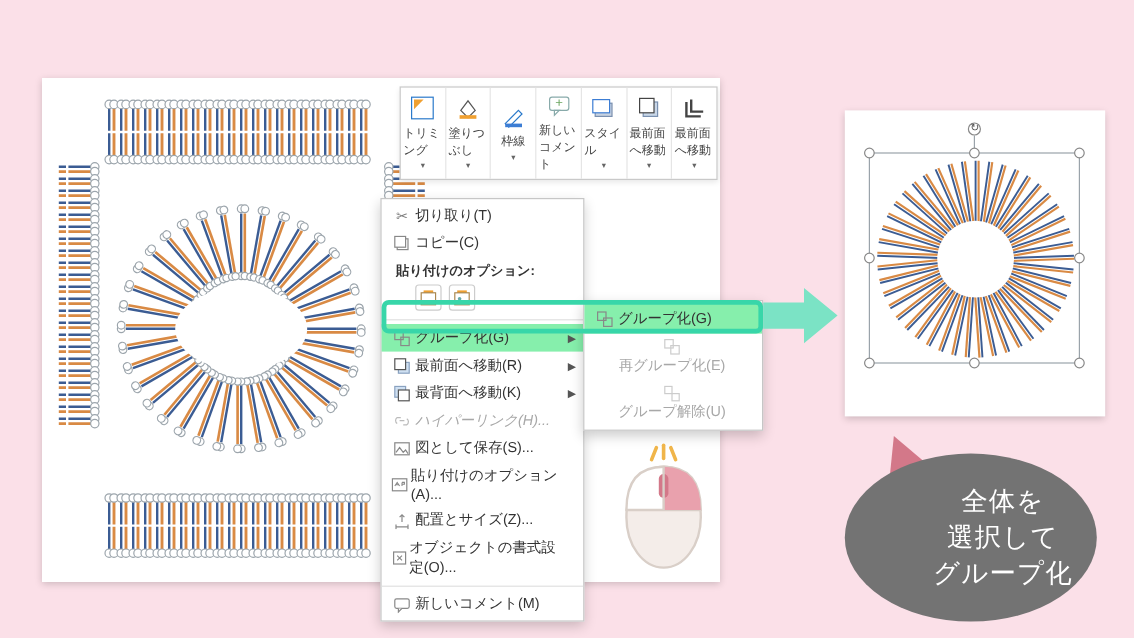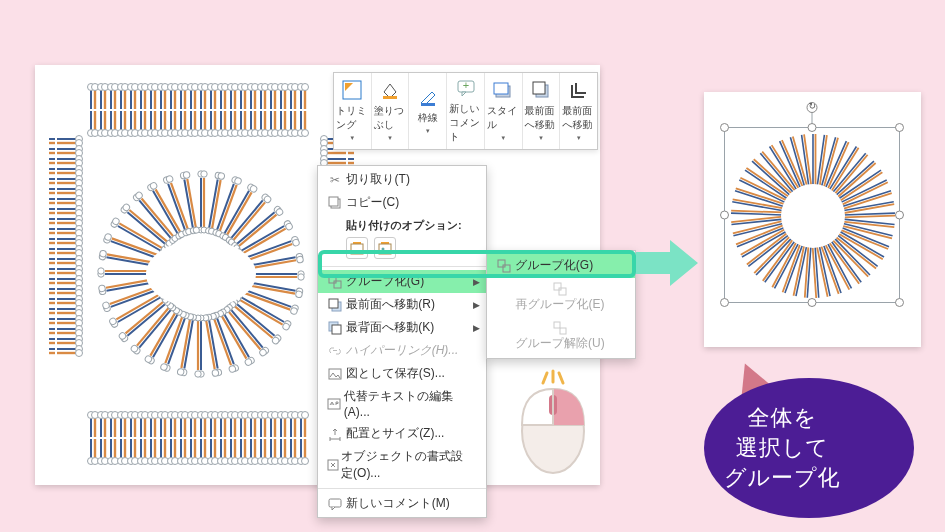--- a/index.html
+++ b/index.html
@@ -76,21 +76,21 @@
     position: relative;
     cursor: pointer;
   }
   .context-menu .item.disabled { color: #a8a8a8; cursor: default; font-style: italic; }
   .context-menu .item .ic { width: 22px; display:flex; justify-content:center; color:#7b7b7b; }
   .context-menu .item .arrow-sub { position:absolute; right:6px; font-size:9px; color:#555; }
   .context-menu .header-label {
     font-size: 11px;
     font-weight: bold;
     color: #333;
-    padding: 4px 6px 2px 28px;
+    padding: 4px 6px 2px 12px;
   }
   .context-menu .paste-row { display:flex; gap:6px; padding:2px 6px 4px 28px;}
   .paste-opt {
     width:22px; height:22px;
     border:1px solid #ccc; border-radius:3px;
     display:flex; align-items:center; justify-content:center;
     background:#fff;
   }
   .paste-opt svg{width:14px;height:14px;}
   .context-menu .sep { height:1px; background:#e0e0e0; margin:3px 0; }
@@ -163,23 +163,23 @@
   .callout {
     position: absolute;
     left: 680px;
     top: 350px;
     width: 250px;
     height: 180px;
   }
   .bubble-body{
     position:absolute; left:24px; top:28px;
     width:210px; height:140px;
-    background:#4c1d95;
+    background:#737373;
     border-radius:50%;
-    display:flex; align-items:center; justify-content:flex-start;
+    display:flex; align-items:center; justify-content:flex-end;
     padding:20px;
   }
   .bubble-tail{
     position:absolute; left:52px; top:12px;
     width:0;height:0;
     border-left:20px solid transparent;
     border-right:20px solid transparent;
     border-bottom:38px solid #d37889;
     transform:rotate(-22deg);
   }
@@ -439,21 +439,21 @@
     </span>
     <span>図として保存(S)...</span>
   </div>
   <div class="item">
     <span class="ic">
       <svg width="14" height="14">
           <rect x="1" y="2" width="12" height="10" fill="#fff" stroke="#888"></rect>
           <path d="M3 8 L5 5 L7 8 M4 7 h2 M9 5 v3 M9 5 h2 v1.5 h-2" stroke="#888" fill="none" stroke-width="0.9"></path>
         </svg>
     </span>
-    <span>代替テキストの編集(A)...</span>
+    <span>貼り付けのオプション(A)...</span>
   </div>
   <div class="item">
     <span class="ic">
       <svg width="14" height="14">
           <path d="M2 12 h10 M2 10 v4 M12 10 v4 M7 2 v6 M5 4 l2 -2 l2 2" stroke="#888" fill="none"></path>
         </svg>
     </span>
     <span>配置とサイズ(Z)...</span>
   </div>
   <div class="item">

